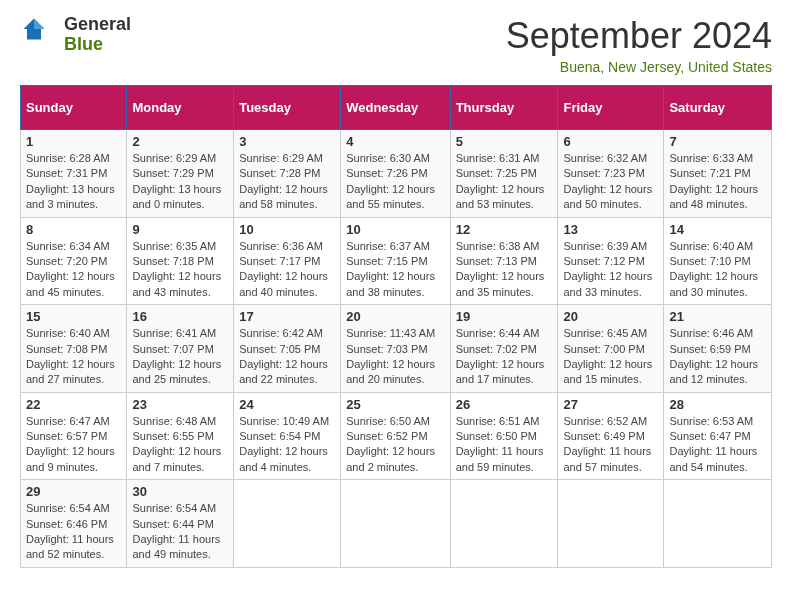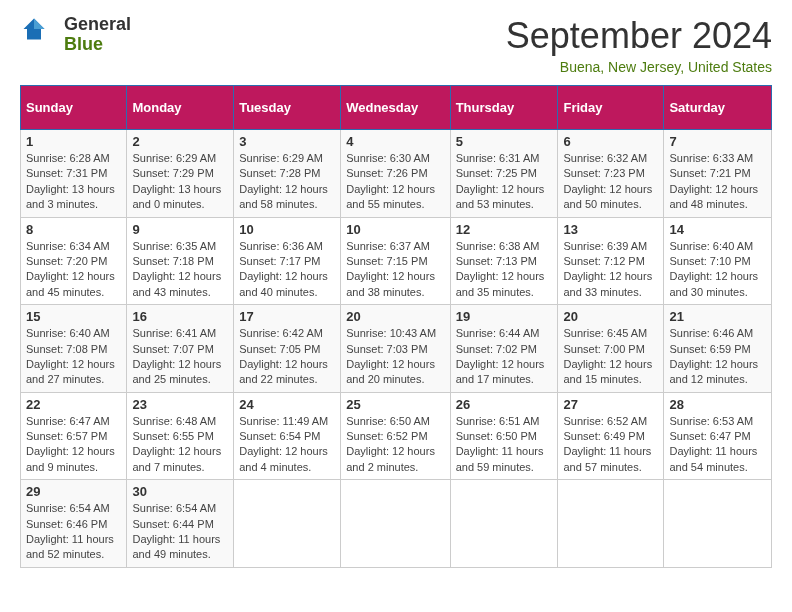--- a/index.html
+++ b/index.html
@@ -245,21 +245,21 @@
           </td>
           <td>
             <span class="day-num">17</span>
             <div class="day-detail" style="white-space: pre-line;">Sunrise: 6:42 AM
 Sunset: 7:05 PM
 Daylight: 12 hours
 and 22 minutes.</div>
           </td>
           <td>
             <span class="day-num">20</span>
-            <div class="day-detail" style="white-space: pre-line;">Sunrise: 10:43 AM
+            <div class="day-detail" style="white-space: pre-line;">Sunrise: 11:43 AM
 Sunset: 7:03 PM
 Daylight: 12 hours
 and 20 minutes.</div>
           </td>
           <td>
             <span class="day-num">19</span>
             <div class="day-detail" style="white-space: pre-line;">Sunrise: 6:44 AM
 Sunset: 7:02 PM
 Daylight: 12 hours
 and 17 minutes.</div>
@@ -289,21 +289,21 @@
           </td>
           <td>
             <span class="day-num">23</span>
             <div class="day-detail" style="white-space: pre-line;">Sunrise: 6:48 AM
 Sunset: 6:55 PM
 Daylight: 12 hours
 and 7 minutes.</div>
           </td>
           <td>
             <span class="day-num">24</span>
-            <div class="day-detail" style="white-space: pre-line;">Sunrise: 11:49 AM
+            <div class="day-detail" style="white-space: pre-line;">Sunrise: 10:49 AM
 Sunset: 6:54 PM
 Daylight: 12 hours
 and 4 minutes.</div>
           </td>
           <td>
             <span class="day-num">25</span>
             <div class="day-detail" style="white-space: pre-line;">Sunrise: 6:50 AM
 Sunset: 6:52 PM
 Daylight: 12 hours
 and 2 minutes.</div>

